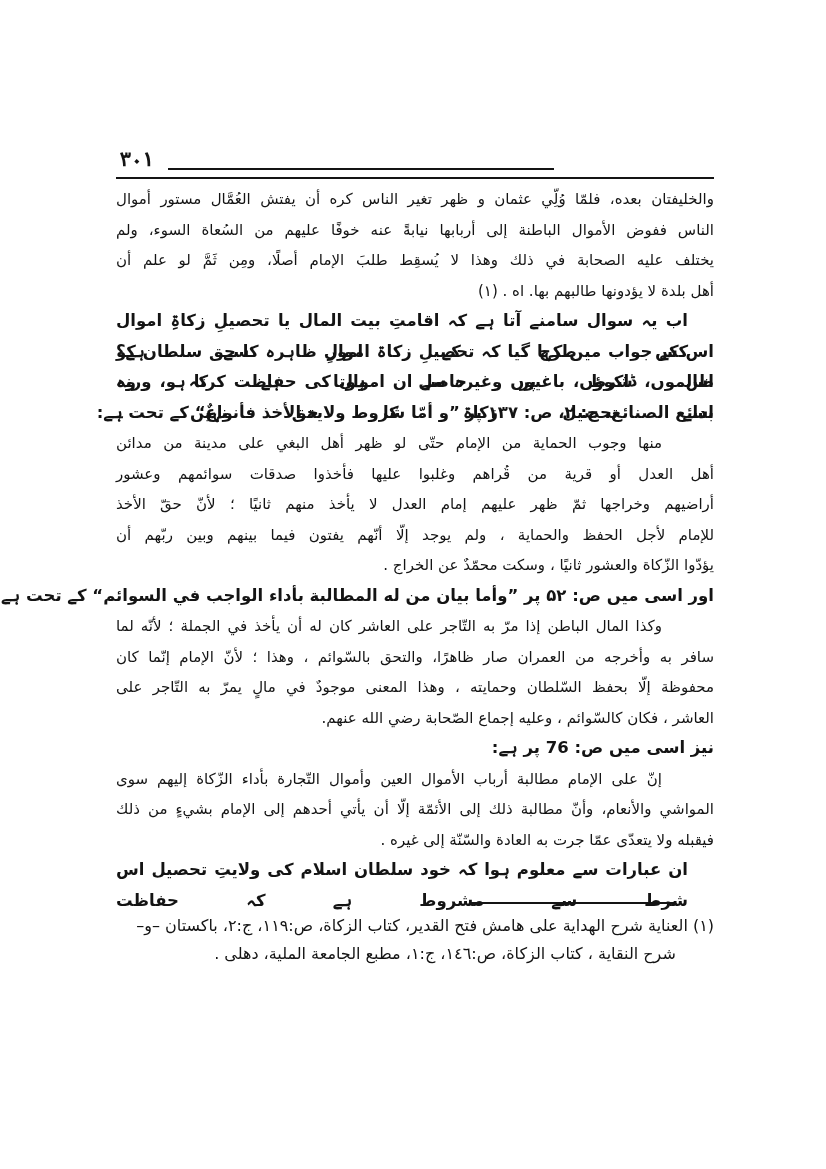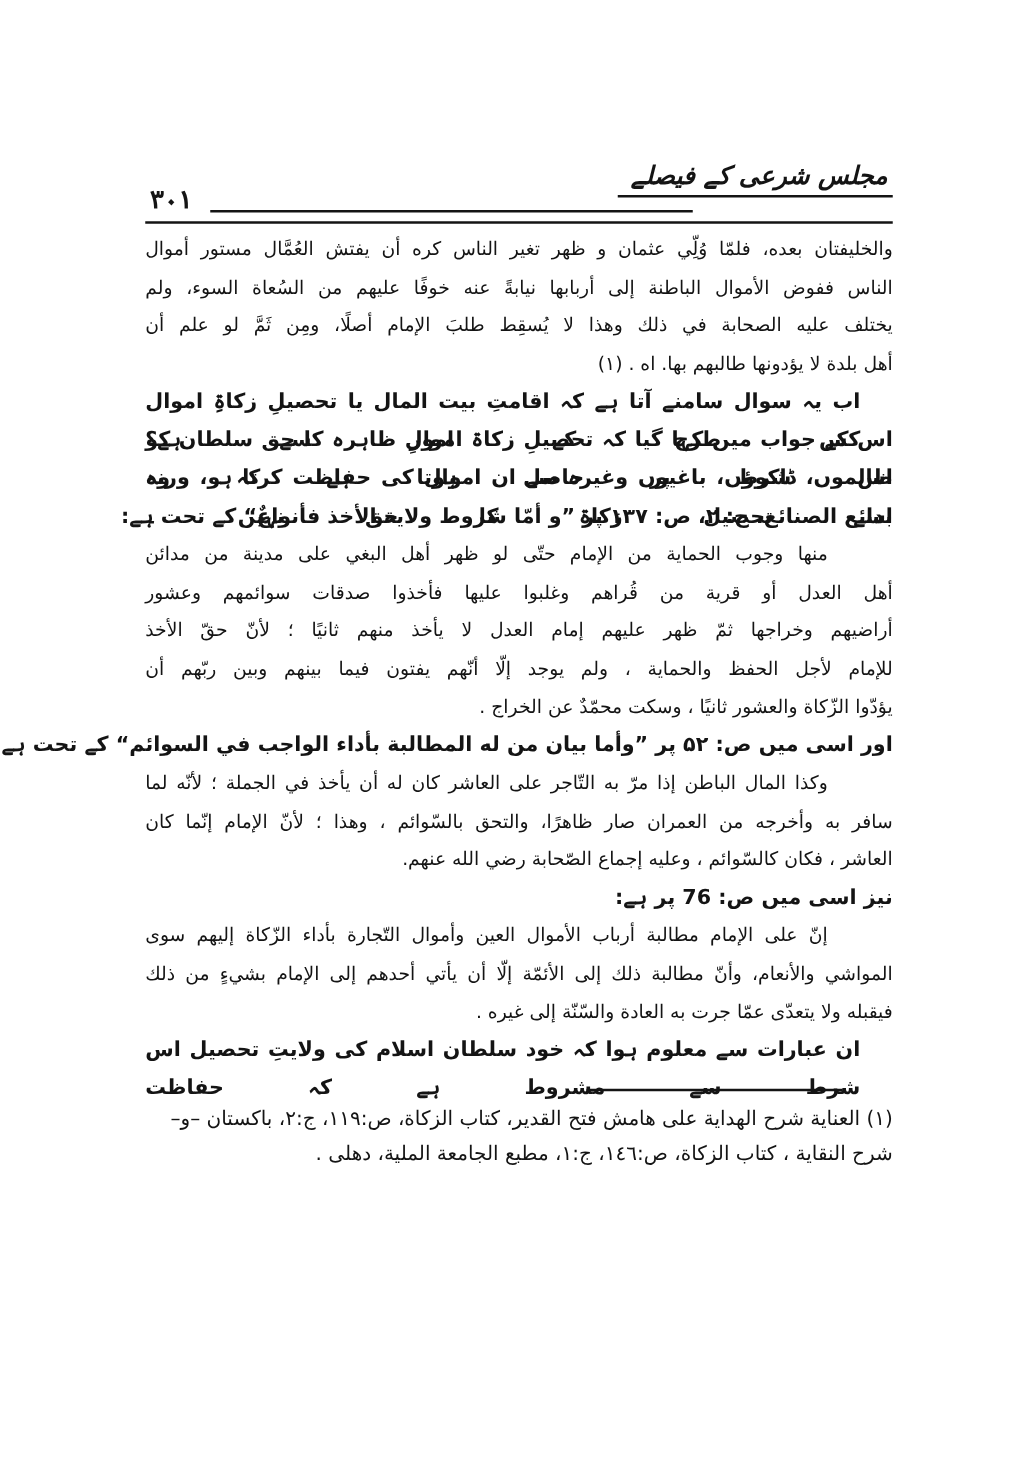--- a/index.html
+++ b/index.html
@@ -63,30 +63,29 @@
   .fn-rule{
     height:2px;background:#141414;
     width:205px;
     margin:16px 40px 8px auto; 
   }
   .footnote .line{
     font-size:16px;
     line-height:28px;height:28px;
     font-weight:normal;
   }
-  .footnote .line.al-center{padding-left:60px;}
+  .footnote .line.al-center{text-align:center;padding-left:60px;}
 </style>
 </head>
 <body>
 
 <div class="page">
   <div class="content">
 
     <div class="hdr">
-      <div class="hdr-title">مجلس شرعی کے فیصلے</div>
       <div class="hdr-mid-line"></div>
       <div class="hdr-num">۳۰۱</div>
     </div>
 
     <div class="body-text">
         <div class="line ar j">والخليفتان بعده، فلمّا وُلِّي عثمان و ظهر تغير الناس كره أن يفتش العُمَّال مستور أموال</div>
         <div class="line ar j">الناس ففوض الأموال الباطنة إلى أربابها نيابةً عنه خوفًا عليهم من السُعاة السوء، ولم</div>
         <div class="line ar j">يختلف عليه الصحابة في ذلك وهذا لا يُسقِط طلبَ الإمام أصلًا، ومِن ثَمَّ لو علم أن</div>
         <div class="line ar">أهل بلدة لا يؤدونها طالبهم بها. اه . (١)</div>
         <div class="line ur j ind1">اب یہ سوال سامنے آتا ہے کہ اقامتِ بیت المال یا تحصیلِ زکاۃِ اموال کس طرح کے امور سے ہے؟</div>
@@ -94,20 +93,21 @@
         <div class="line ur j">ظالموں، ڈاکوؤں، باغیوں وغیرہ سے ان اموال کی حفاظت کرتا ہو، ورنہ اسے تحصیل زکاۃ کا حق نہیں ۔</div>
         <div class="line ur">بدائع الصنائع، ج: ۲، ص: ۱۳۷ پر ”و أمّا شروط ولاية الأخذ فأنواعٌ“ کے تحت ہے:</div>
         <div class="line ar j ind2">منها وجوب الحماية من الإمام حتّى لو ظهر أهل البغي على مدينة من مدائن</div>
         <div class="line ar j">أهل العدل أو قرية من قُراهم وغلبوا عليها فأخذوا صدقات سوائمهم وعشور</div>
         <div class="line ar j">أراضيهم وخراجها ثمّ ظهر عليهم إمام العدل لا يأخذ منهم ثانيًا ؛ لأنّ حقّ الأخذ</div>
         <div class="line ar j">للإمام لأجل الحفظ والحماية ، ولم يوجد إلّا أنّهم يفتون فيما بينهم وبين ربّهم أن</div>
         <div class="line ar">يؤدّوا الزّكاة والعشور ثانيًا ، وسكت محمّدٌ عن الخراج .</div>
         <div class="line ur">اور اسی میں ص: ۵۲ پر ”وأما بيان من له المطالبة بأداء الواجب في السوائم“ کے تحت ہے:</div>
         <div class="line ar j ind2">وكذا المال الباطن إذا مرّ به التّاجر على العاشر كان له أن يأخذ في الجملة ؛ لأنّه لما</div>
         <div class="line ar j">سافر به وأخرجه من العمران صار ظاهرًا، والتحق بالسّوائم ، وهذا ؛ لأنّ الإمام إنّما كان</div>
+        <div class="line ar j">محفوظة إلّا بحفظ السّلطان وحمايته ، وهذا المعنى موجودٌ في مالٍ يمرّ به التّاجر على</div>
         <div class="line ar">العاشر ، فكان كالسّوائم ، وعليه إجماع الصّحابة رضي الله عنهم.</div>
         <div class="line ur">نیز اسی میں ص: 76 پر ہے:</div>
         <div class="line ar j ind2">إنّ على الإمام مطالبة أرباب الأموال العين وأموال التّجارة بأداء الزّكاة إليهم سوى</div>
         <div class="line ar j">المواشي والأنعام، وأنّ مطالبة ذلك إلى الأئمّة إلّا أن يأتي أحدهم إلى الإمام بشيءٍ من ذلك</div>
         <div class="line ar">فيقبله ولا يتعدّى عمّا جرت به العادة والسّنّة إلى غيره .</div>
         <div class="line ur j ind1">ان عبارات سے معلوم ہوا کہ خود سلطان اسلام کی ولایتِ تحصیل اس شرط سے مشروط ہے کہ حفاظت</div>
       </div>
 
     <div class="fn-rule"></div>
 

